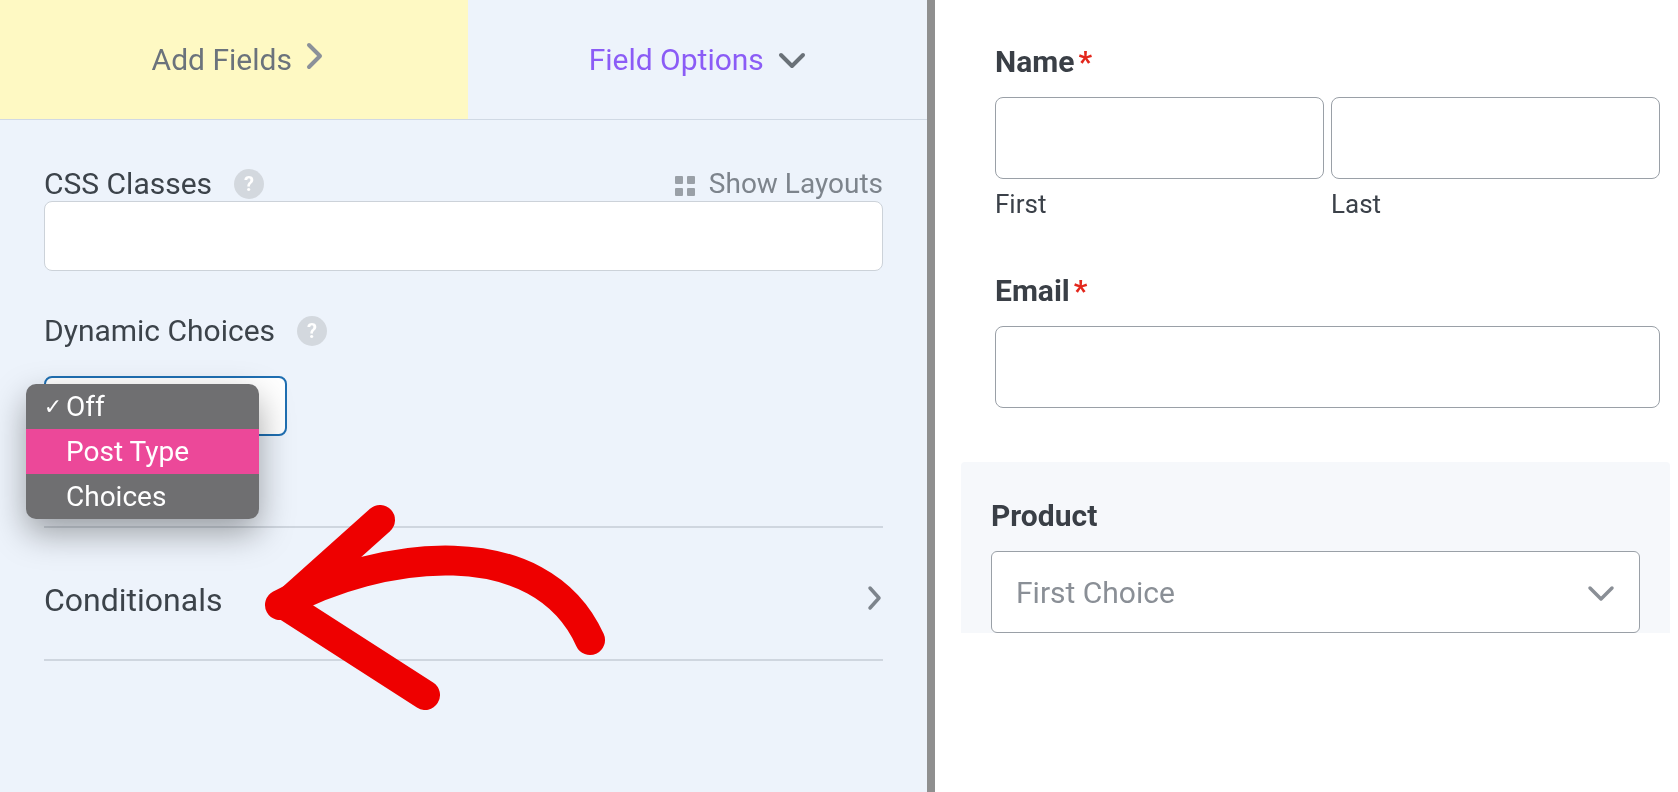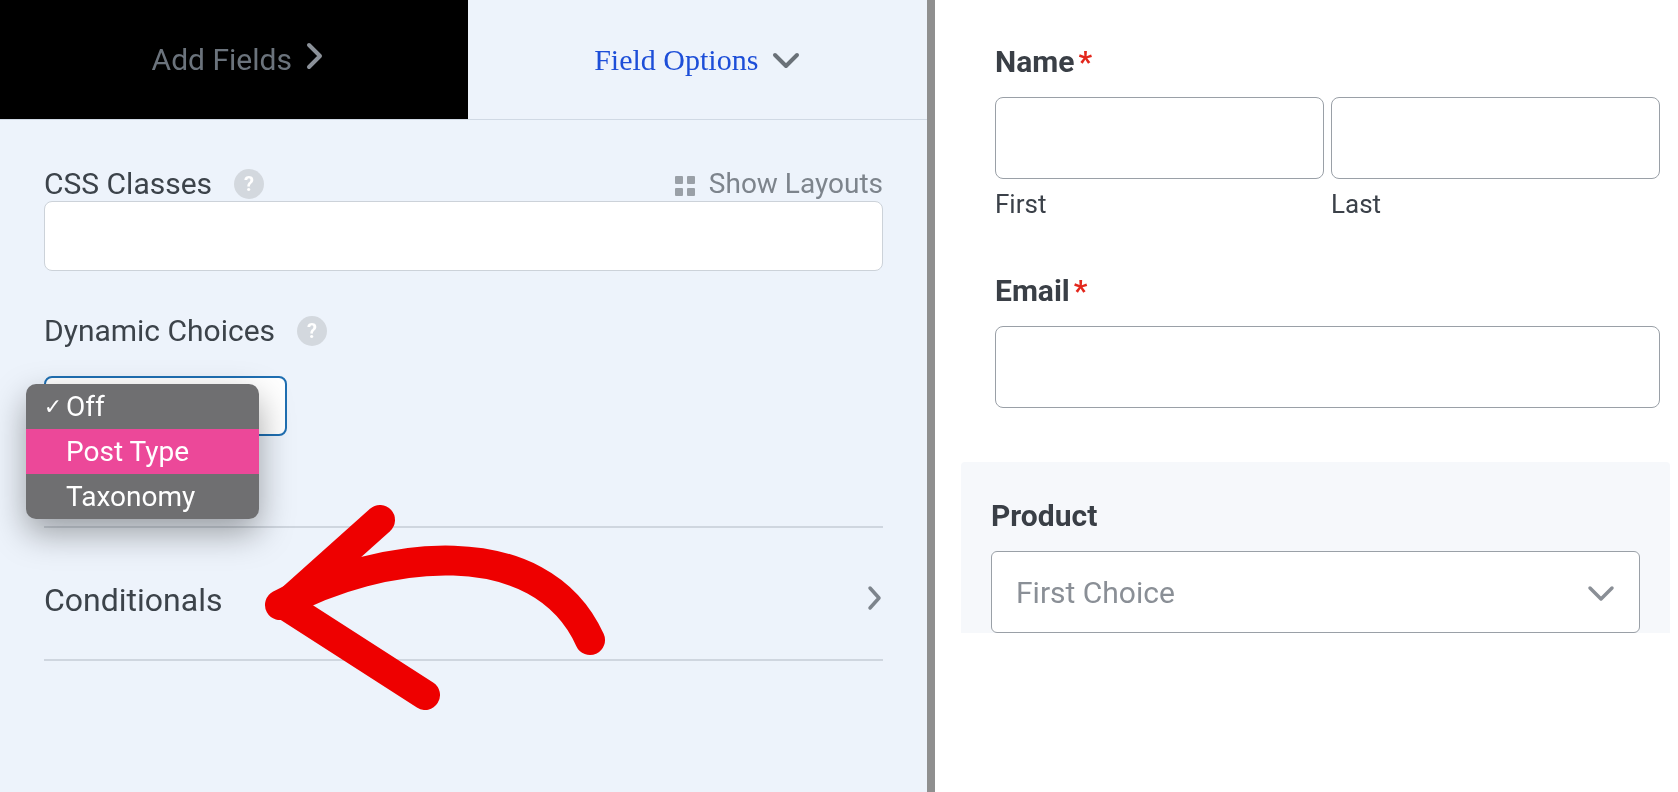--- a/index.html
+++ b/index.html
@@ -31,22 +31,22 @@
   .tab {
     flex: 1;
     display: flex;
     align-items: center;
     justify-content: center;
     gap: 14px;
     color: #6b737c;
     font-size: 30px;
     cursor: pointer;
   }
-  .tab.inactive { background: #000000; padding-left: 8px; }
-  .tab.active { background: #edf3fb; color: #1d4ed8; font-family: Liberation Serif, serif; }
+  .tab.inactive { background: #fef9c3; padding-left: 8px; }
+  .tab.active { background: #edf3fb; color: #8b5cf6; }
   .chevron { display:inline-block; }
 
   .panel-body { padding: 46px 44px 0 44px; position: relative; }
 
   .opt-row { margin-bottom: 42px; }
   .opt-head {
     display: flex; align-items: center; justify-content: space-between;
   }
   .opt-label {
     display: flex; align-items: center; gap: 22px;
@@ -231,21 +231,21 @@
             <div class="item">
               <span class="check">✓</span>
               <span>Off</span>
             </div>
             <div class="item highlight">
               <span class="check"></span>
               <span>Post Type</span>
             </div>
             <div class="item">
               <span class="check"></span>
-              <span>Taxonomy</span>
+              <span>Choices</span>
             </div>
           </div>
         </div>
       </div>
 
       <hr class="divider">
 
       <div class="section-toggle">
         <span>Conditionals</span>
         <span>

